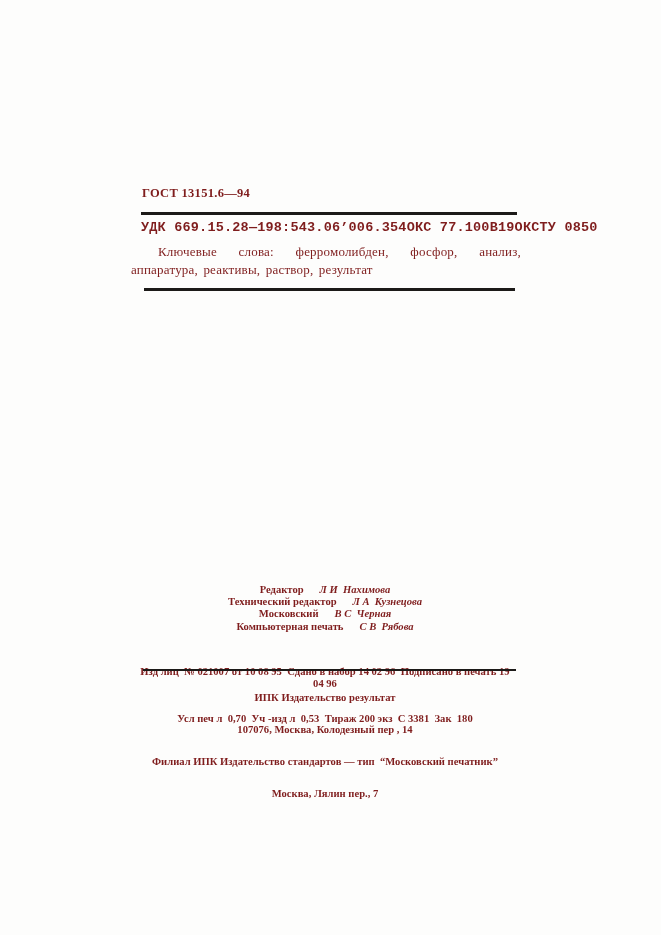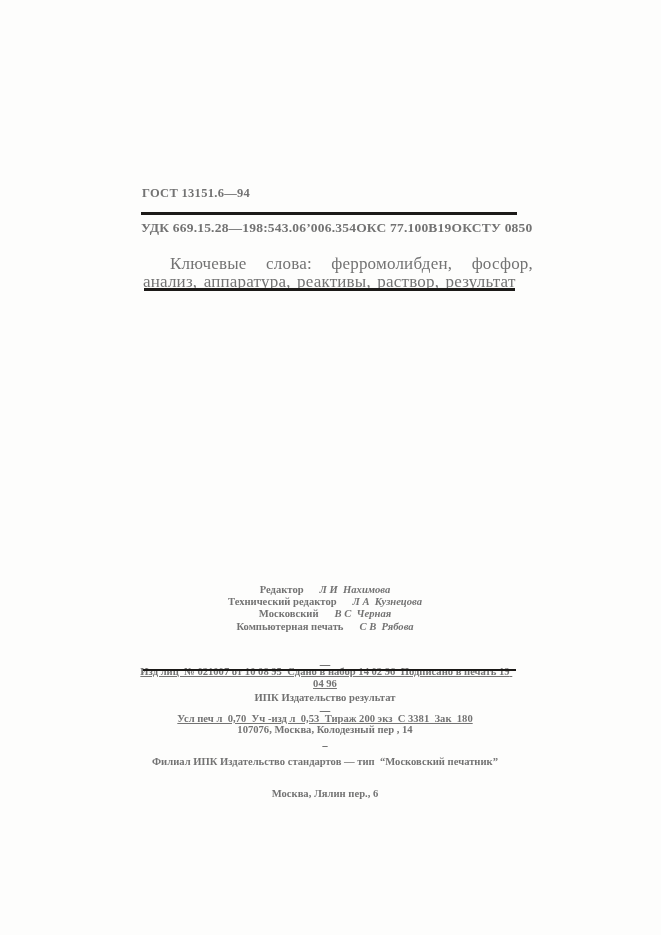--- a/index.html
+++ b/index.html
@@ -6,21 +6,21 @@
     margin: 0;
     padding: 0;
     background: #ffffff;
   }
   .page {
     position: relative;
     width: 661px;
     height: 935px;
     background: #fdfdfc;
     font-family: "Liberation Serif", serif;
-    color: #737373;
+    color: #7f1d1d;
     overflow: hidden;
   }
   .rule {
     position: absolute;
     background: #1c1a18;
   }
   .rule-top    { left: 141px; top: 212px; width: 376px; height: 3px; }
   .rule-mid    { left: 144px; top: 288px; width: 371px; height: 3px; }
   .rule-bottom { left: 143px; top: 669px; width: 373px; height: 2px; }
 
@@ -36,28 +36,29 @@
   .udk-row {
     position: absolute;
     left: 141px;
     top: 220px;
     width: 368px;
     display: flex;
     font-size: 13.5px;
     font-weight: bold;
     letter-spacing: 0.2px;
     white-space: pre;
+    font-family: Liberation Mono, monospace;
   }
   .keywords {
     position: absolute;
     left: 131px;
     top: 243px;
     width: 390px;
-    margin: 12px;
-    font-size: 17px;
+    margin: 0;
+    font-size: 13px;
     line-height: 18px;
     text-indent: 27px;
     text-align: justify;
     letter-spacing: 0.2px;
     word-spacing: 2px;
   }
   .credits {
     position: absolute;
     left: 135px;
     top: 584px;
@@ -76,21 +77,20 @@
   .print-info {
     position: absolute;
     left: 135px;
     top: 643px;
     width: 380px;
     text-align: center;
     font-size: 10.6px;
     line-height: 11.6px;
     font-weight: bold;
     white-space: pre-wrap;
-    text-decoration: underline;
   }
   .publisher {
     position: absolute;
     left: 135px;
     top: 672px;
     width: 380px;
     text-align: center;
     font-size: 10.6px;
     line-height: 10.6px;
     font-weight: bold;
@@ -128,16 +128,16 @@
     <div>Изд лиц  № 021007 от 10 08 95  Сдано в набор 14 02 96  Подписано в печать 19 04 96</div>
     <div>Усл печ л  0,70  Уч -изд л  0,53  Тираж 200 экз  С 3381  Зак  180</div>
   </div>
 
   <div class="rule rule-bottom"></div>
 
   <div class="publisher">
     <div>ИПК Издательство результат</div>
     <div>107076, Москва, Колодезный пер , 14</div>
     <div>Филиал ИПК Издательство стандартов — тип  “Московский печатник”</div>
-    <div>Москва, Лялин пер., 6</div>
+    <div>Москва, Лялин пер., 7</div>
   </div>
 
 </div>
 
 </body></html>

